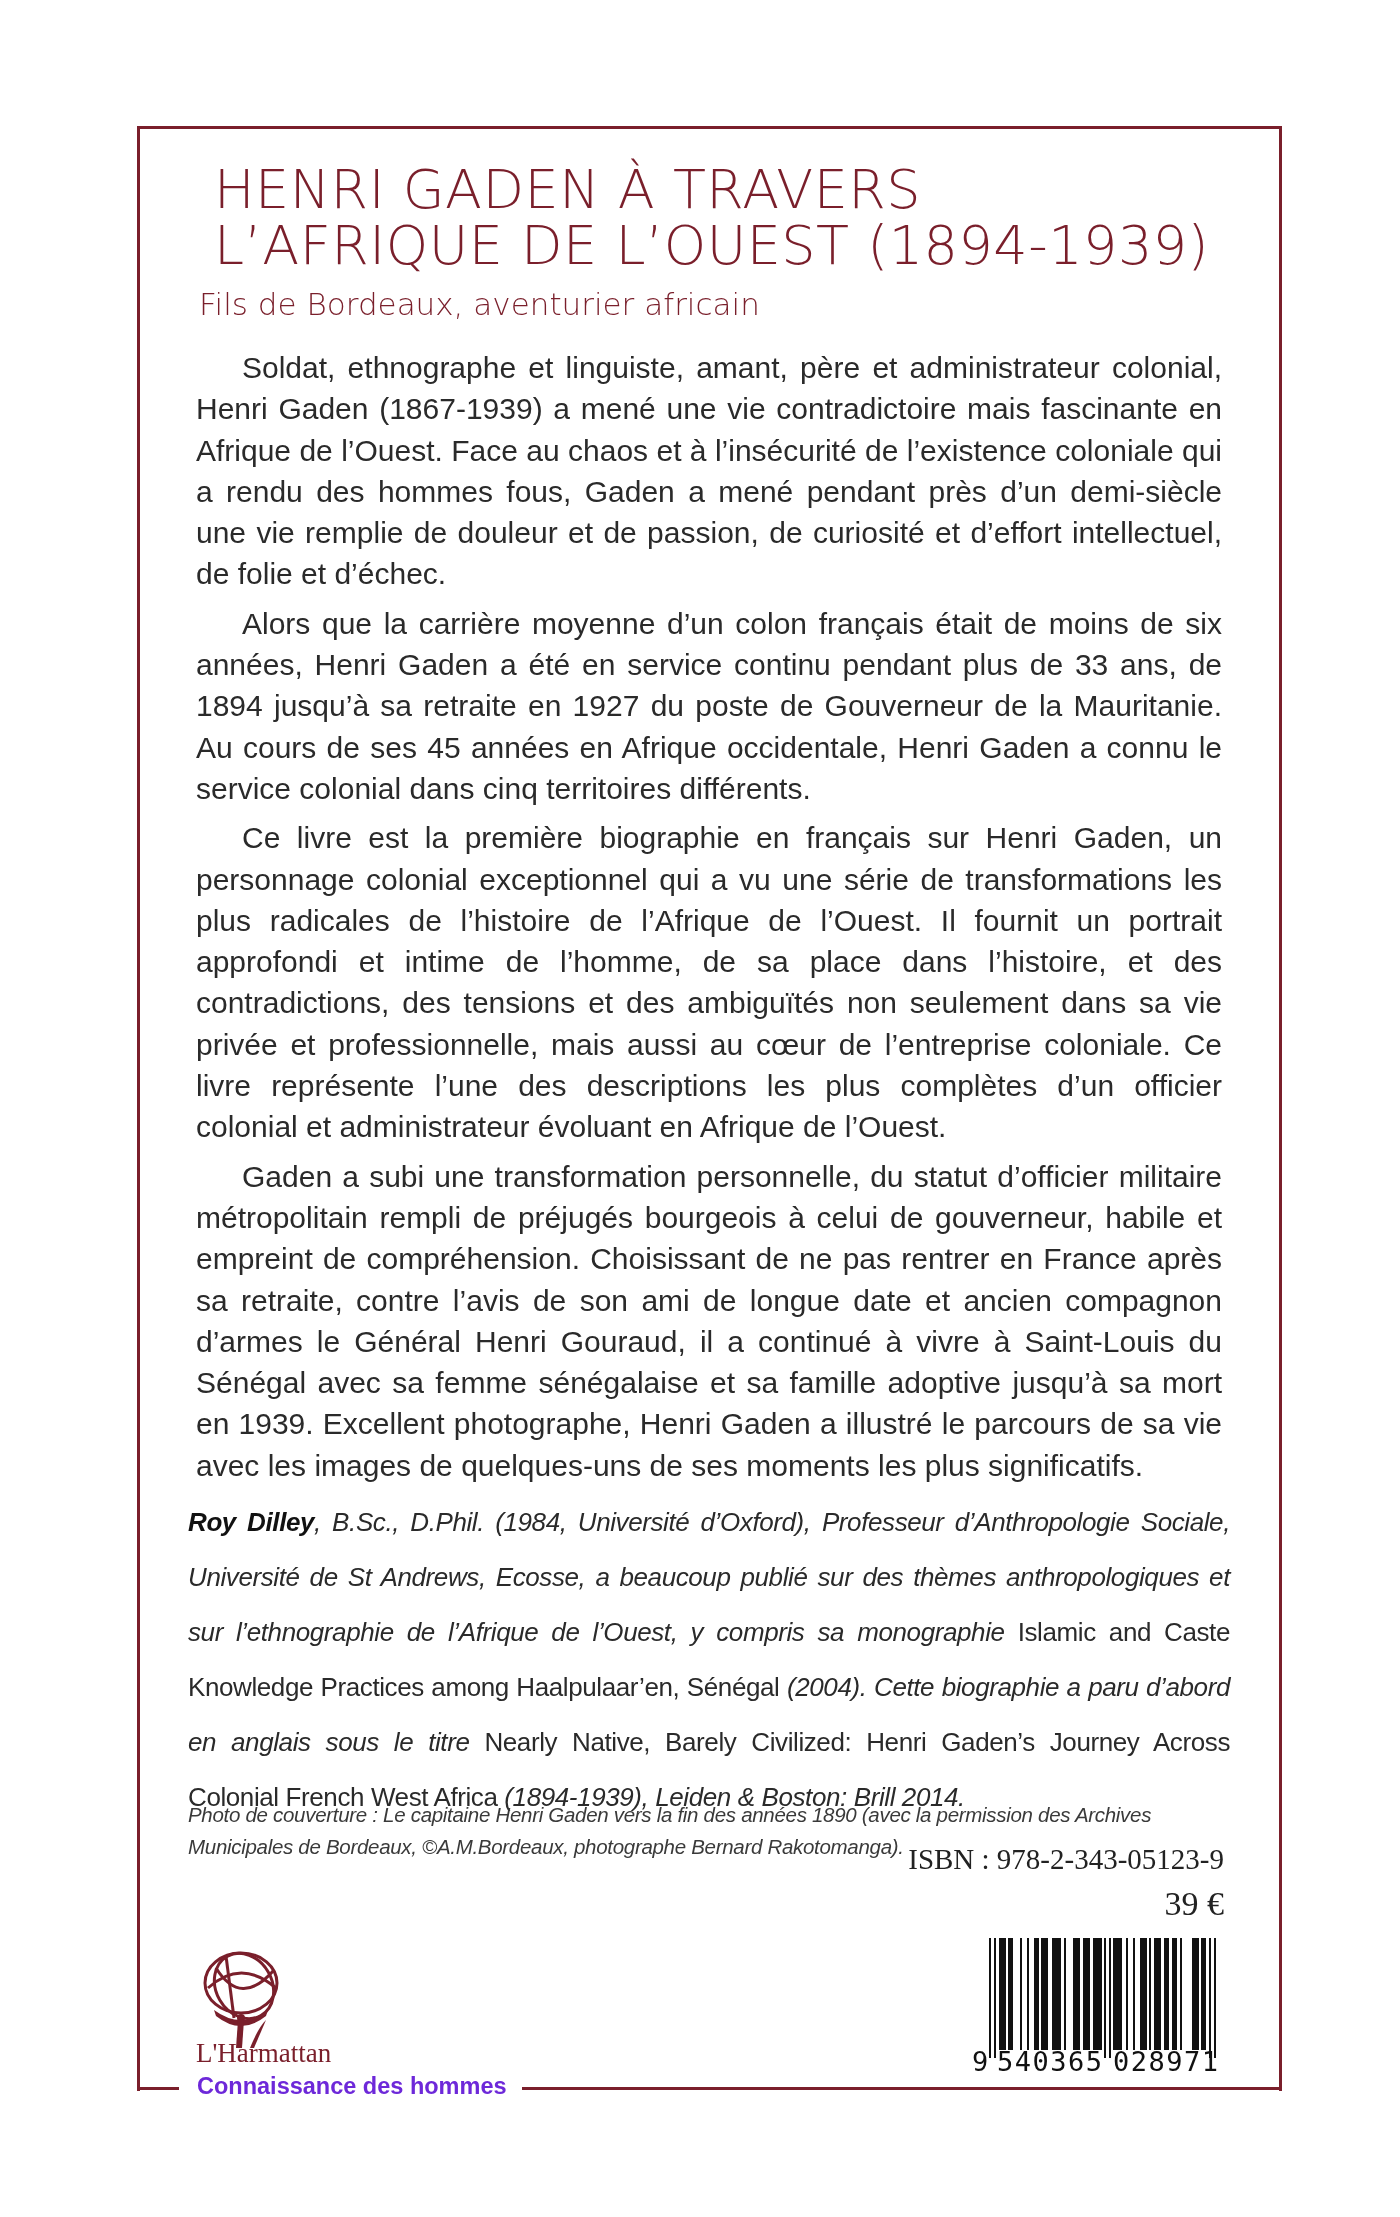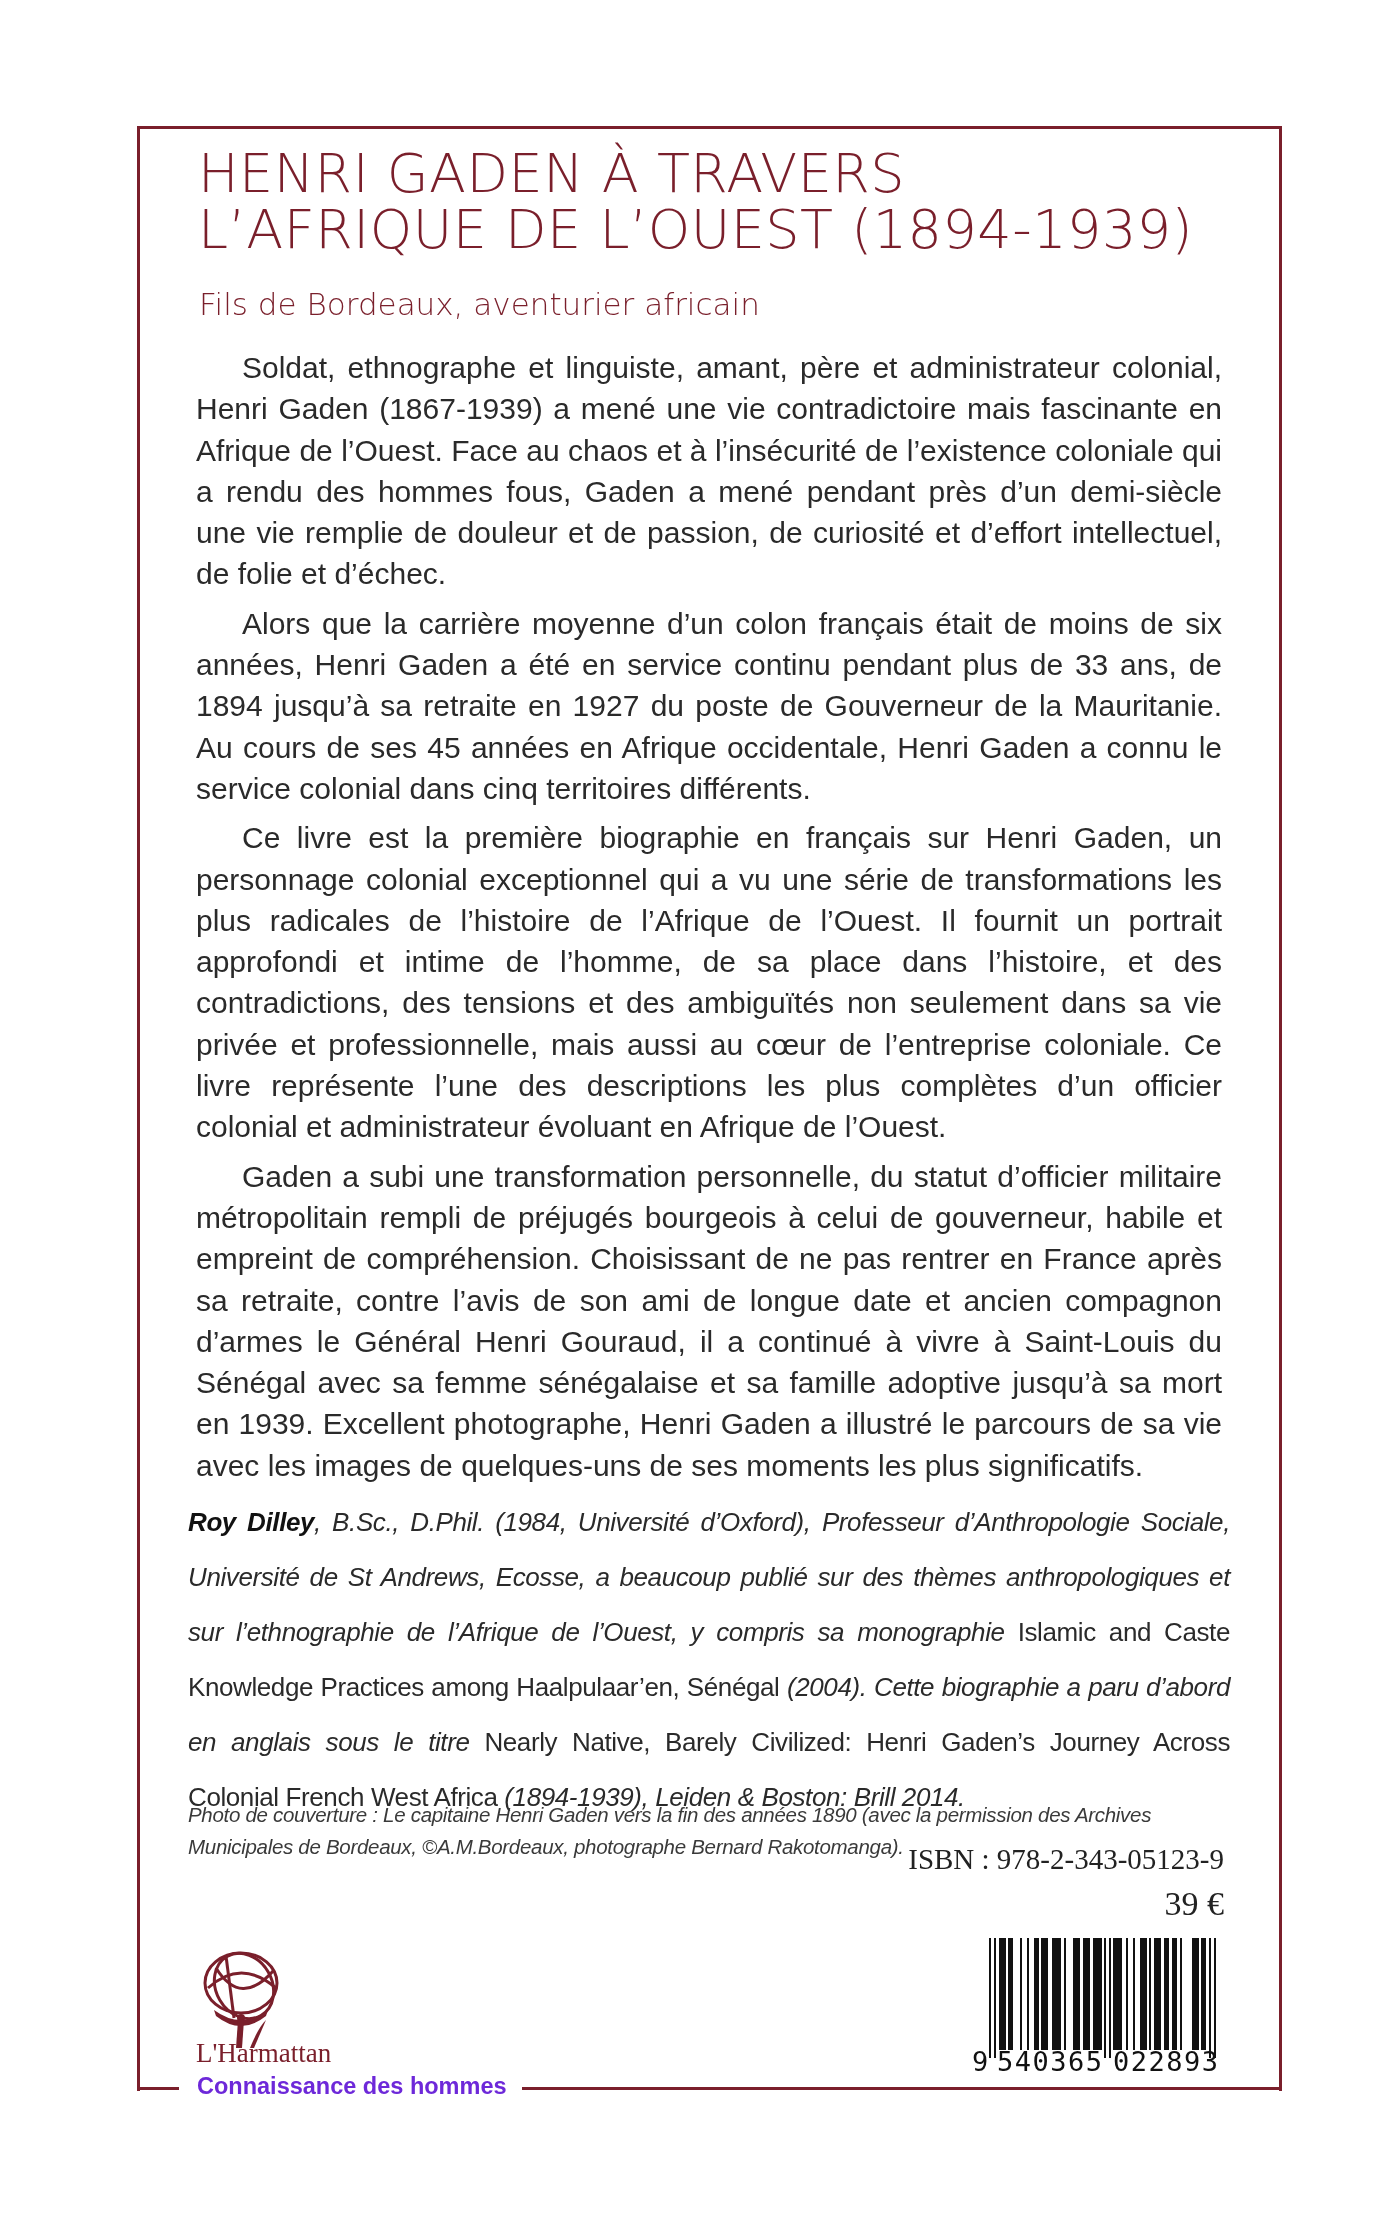--- a/index.html
+++ b/index.html
@@ -6,21 +6,21 @@
   body { width: 1400px; height: 2217px; position: relative; overflow: hidden; }
   .page { position: absolute; left: 0; top: 0; width: 1400px; height: 2217px; background: #fff; }
 
   
   .frame-top { position: absolute; left: 137px; top: 126px; width: 1145px; height: 3px; background: #7a1f2b; }
   .frame-left { position: absolute; left: 137px; top: 126px; width: 3px; height: 1965px; background: #7a1f2b; }
   .frame-right { position: absolute; left: 1279px; top: 126px; width: 3px; height: 1965px; background: #7a1f2b; }
   .frame-bottom-left { position: absolute; left: 137px; top: 2087px; width: 42px; height: 3px; background: #7a1f2b; }
   .frame-bottom-right { position: absolute; left: 522px; top: 2087px; width: 760px; height: 3px; background: #7a1f2b; }
 
-  .title { position: absolute; left: 198px; top: 146px; width: 1080px; margin: 0;
+  .title { position: absolute; left: 198px; top: 146px; width: 1080px; margin: 16px;
     font-family: "DejaVu Sans", sans-serif; font-weight: 200; color: #7a1f2b;
     font-size: 54px; line-height: 56px; letter-spacing: 0.5px; }
   .title .line { display: block; white-space: nowrap; }
   .subtitle { position: absolute; left: 199px; top: 284px; margin: 0;
     font-family: "DejaVu Sans", sans-serif; font-weight: 200; color: #7a1f2b;
     font-size: 31px; line-height: 40px; white-space: nowrap; }
 
   .body-text { position: absolute; left: 188px; top: 339px; width: 1042px;
     font-family: "Liberation Sans Narrow", "Liberation Sans", sans-serif;
     color: #2a2a2a; font-size: 30px; line-height: 41.3px; }
@@ -112,21 +112,21 @@
         <rect x="210" y="0" width="2" height="112"></rect>
       <rect x="222" y="0" width="7" height="112"></rect>
         <rect x="231" y="0" width="5" height="112"></rect>
       <rect x="239" y="0" width="2" height="120"></rect>
         <rect x="244" y="0" width="2" height="120"></rect>
     </g>
   </svg>
   <div class="barcode-digits">
     <span style="left:2px">9</span>
     <span style="left:27px; letter-spacing:1.5px">540365</span>
-    <span style="left:143px; letter-spacing:1.5px">022893</span>
+    <span style="left:143px; letter-spacing:1.5px">028971</span>
   </div>
 
   <svg class="logo" viewBox="0 0 120 110" xmlns="http://www.w3.org/2000/svg">
     <g fill="none" stroke="#7a1f2b" stroke-width="3">
       <ellipse cx="45" cy="35" rx="36" ry="30"></ellipse>
       <ellipse cx="48" cy="38" rx="28" ry="34" transform="rotate(-30 48 38)"></ellipse>
       <path d="M12 40 Q45 10 80 40"></path>
       <path d="M20 20 Q45 60 78 22"></path>
       <path d="M30 8 L38 70"></path>
     </g>

